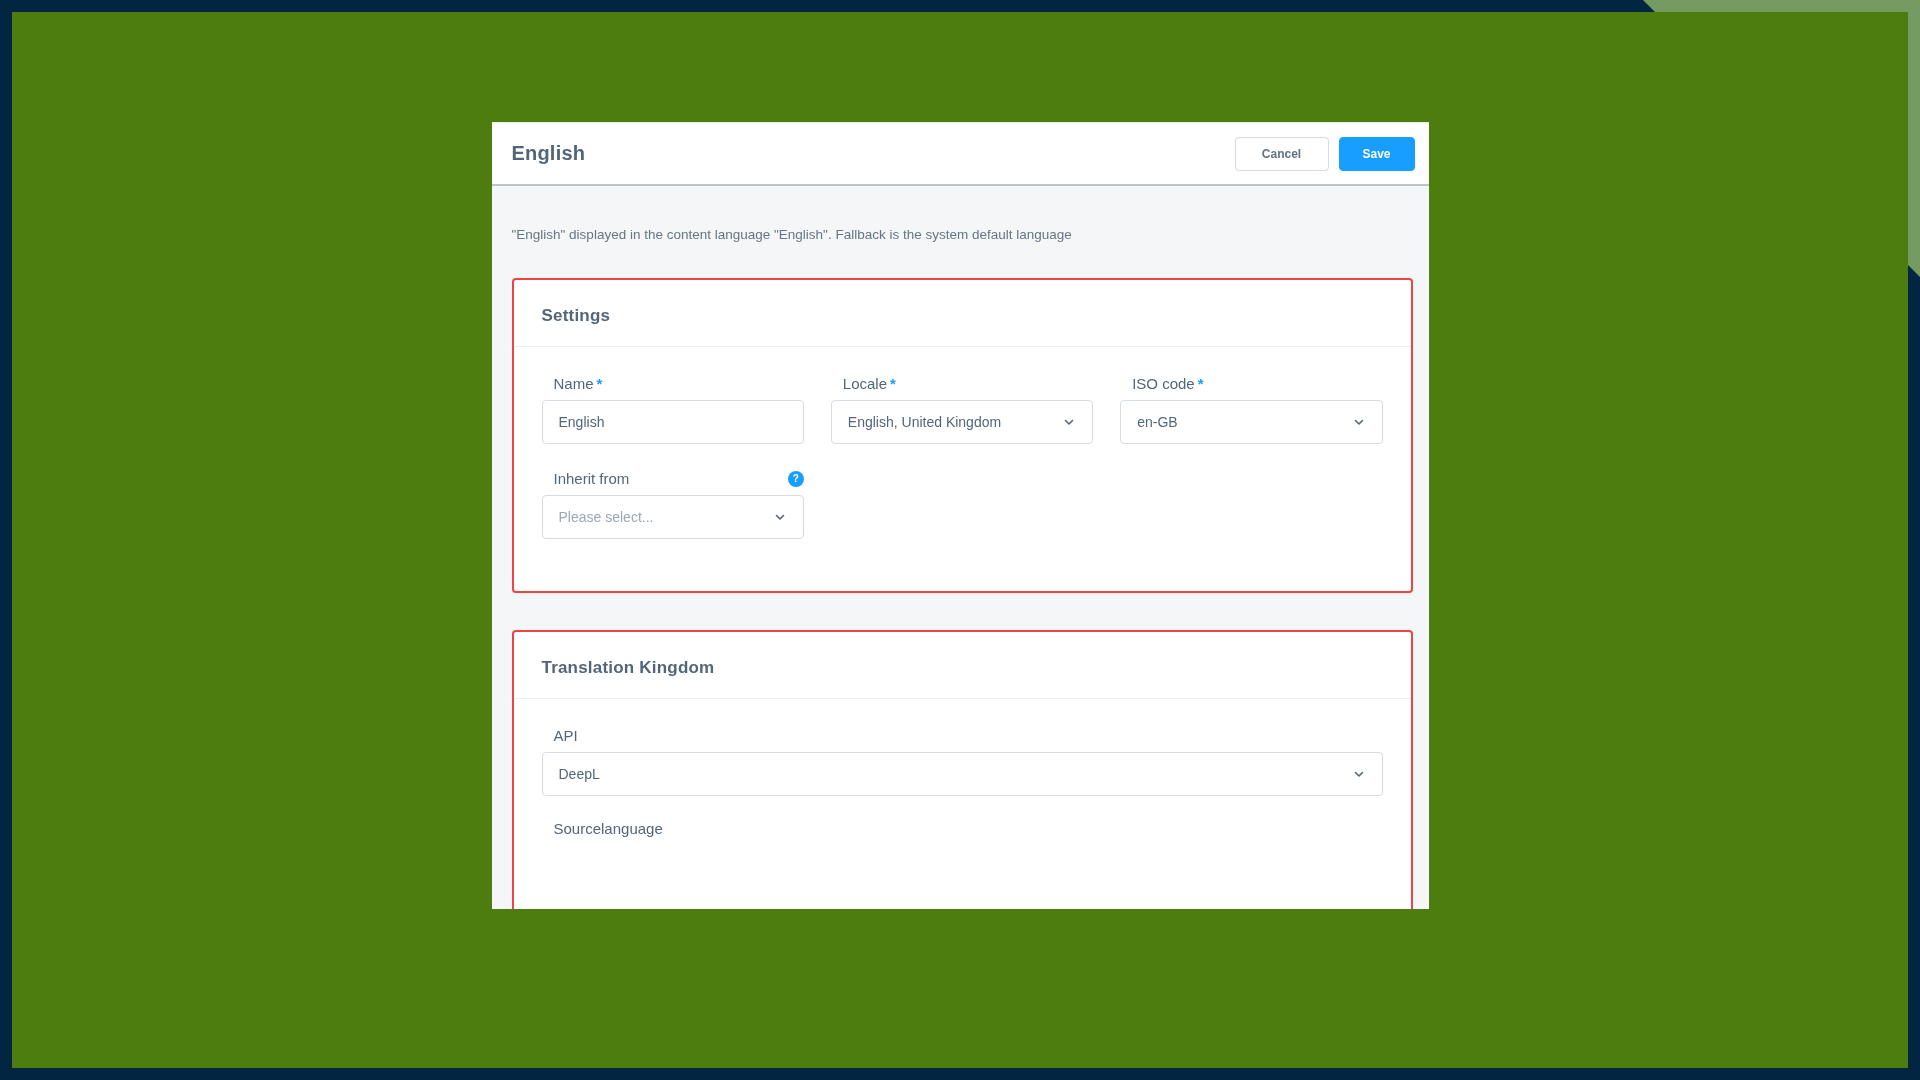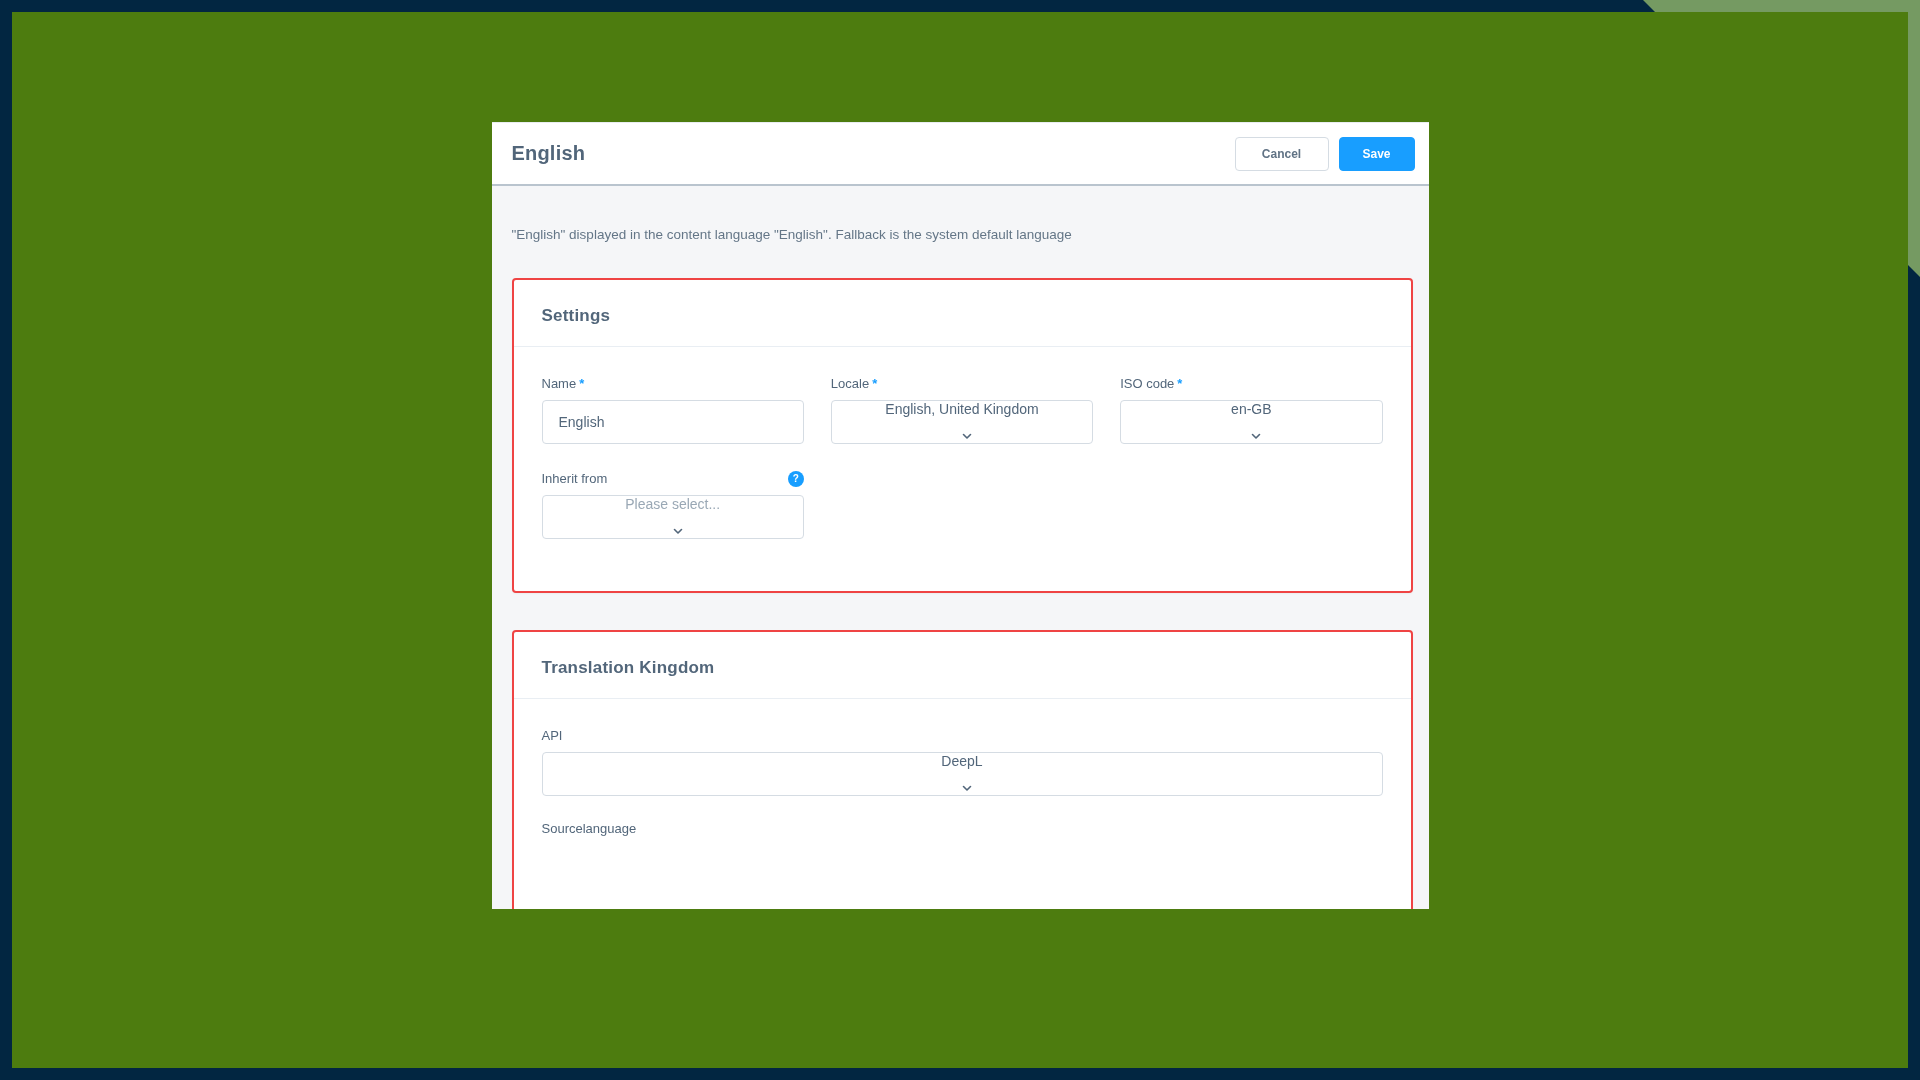--- a/index.html
+++ b/index.html
@@ -110,23 +110,24 @@
   }
   .field { display: flex; flex-direction: column; }
   .field-label-row {
     display: flex;
     align-items: center;
     justify-content: space-between;
     margin-bottom: 8px;
     min-height: 17px;
   }
   .field-label {
-    font-size: 13px;
+    font-size: 15px;
     font-weight: 500;
     color: #52667a;
+    margin-left: 12px;
   }
   .required-mark { color: #189eff; font-weight: 600; margin-left: 3px; }
   .text-input, .select-box {
     height: 44px;
     background: #ffffff;
     border: 1px solid #d5dce3;
     border-radius: 4px;
     display: flex;
     align-items: center;
     padding: 0 16px;
@@ -135,21 +136,21 @@
     width: 100%;
   }
   .text-input input {
     border: none; outline: none;
     font-family: inherit;
     font-size: 14px;
     color: #52667a;
     width: 100%;
     background: transparent;
   }
-  .select-box { justify-content: space-between; cursor: pointer; flex-direction: column; }
+  .select-box { justify-content: space-between; cursor: pointer; }
   .select-value { white-space: nowrap; }
   .select-placeholder { color: #9aa8b5; }
   .chevron-down {
     display: inline-flex;
     flex: 0 0 auto;
     margin-left: 10px;
   }
   .help-badge {
     width: 16px; height: 16px;
     border-radius: 50%;

